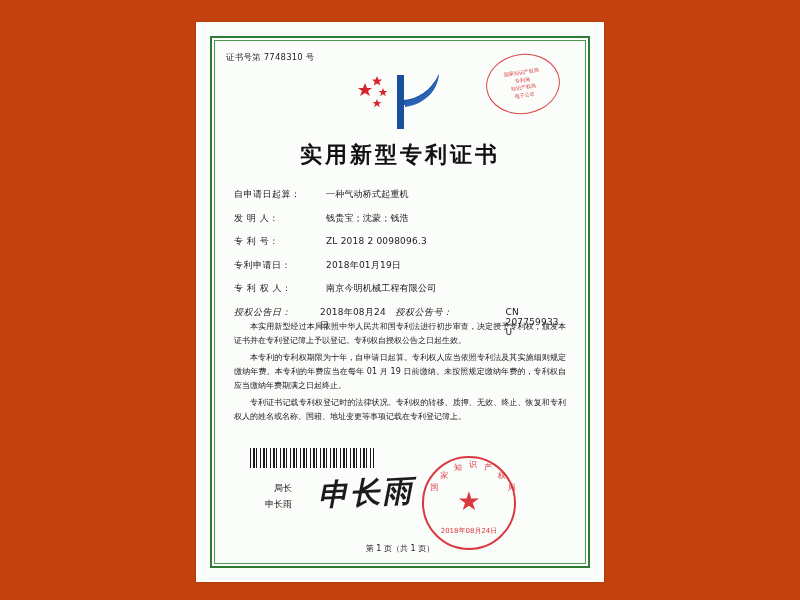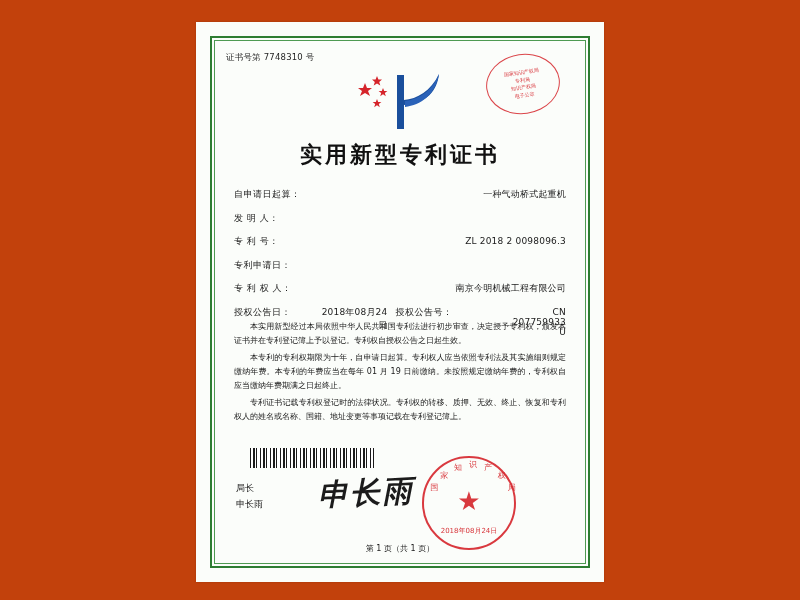--- a/index.html
+++ b/index.html
@@ -136,23 +136,22 @@
     margin-bottom: 10.5px;
   }
   .field-label {
     width: 92px;
     flex: 0 0 92px;
     letter-spacing: 0.5px;
   }
   .field-value {
     flex: 1 1 auto;
     letter-spacing: 0.2px;
-    text-align: right;
-  }
-  .field-row.two-col .field-label { width: 86px; flex: 0 0 86px; }
+  }
+  .field-row.two-col .field-label { width: 86px; flex: 0 0 86px; font-style: italic; }
   .col-b {
     display: flex;
     align-items: baseline;
     margin-left: 8px;
     gap: 24px;
   }
   .col-b .field-label { width: 88px; flex: 0 0 88px; }
   
   .paras {
     position: absolute;
@@ -178,26 +177,27 @@
     height: 20px;
     background:
       repeating-linear-gradient(90deg,
         #1a1a1a 0px, #1a1a1a 1px, #ffffff 1px, #ffffff 3px,
         #1a1a1a 3px, #1a1a1a 5px, #ffffff 5px, #ffffff 6px,
         #1a1a1a 6px, #1a1a1a 7px, #ffffff 7px, #ffffff 10px);
   }
   
   .sign-block {
     position: absolute;
-    left: 10px;
+    left: 39px;
     top: 432px;
     font-family: Liberation Sans, sans-serif;
     font-size: 9px;
     color: #1a1a1a;
     line-height: 1.8;
+    text-align: right;
   }
   .handwriting {
     position: absolute;
     left: 92px;
     top: 425px;
     font-family: "DejaVu Serif", serif;
     font-size: 30px;
     font-weight: bold;
     font-style: italic;
     color: #1b1b1b;
@@ -304,27 +304,29 @@
 
       <div class="title">实用新型专利证书</div>
 
       <div class="fields">
         <div class="field-row">
           <div class="field-label">自申请日起算：</div>
           <div class="field-value">一种气动桥式起重机</div>
         </div>
         <div class="field-row">
           <div class="field-label">发 明 人：</div>
+          <div class="field-value">钱贵宝；沈蒙；钱浩</div>
         </div>
         <div class="field-row">
           <div class="field-label">专 利 号：</div>
           <div class="field-value">ZL 2018 2 0098096.3</div>
         </div>
         <div class="field-row">
           <div class="field-label">专利申请日：</div>
+          <div class="field-value">2018年01月19日</div>
         </div>
         <div class="field-row">
           <div class="field-label">专 利 权 人：</div>
           <div class="field-value">南京今明机械工程有限公司</div>
         </div>
         <div class="field-row two-col">
           <div class="field-label">授权公告日：</div>
           <div class="field-value">2018年08月24日</div>
           <div class="col-b">
             <div class="field-label">授权公告号：</div>

